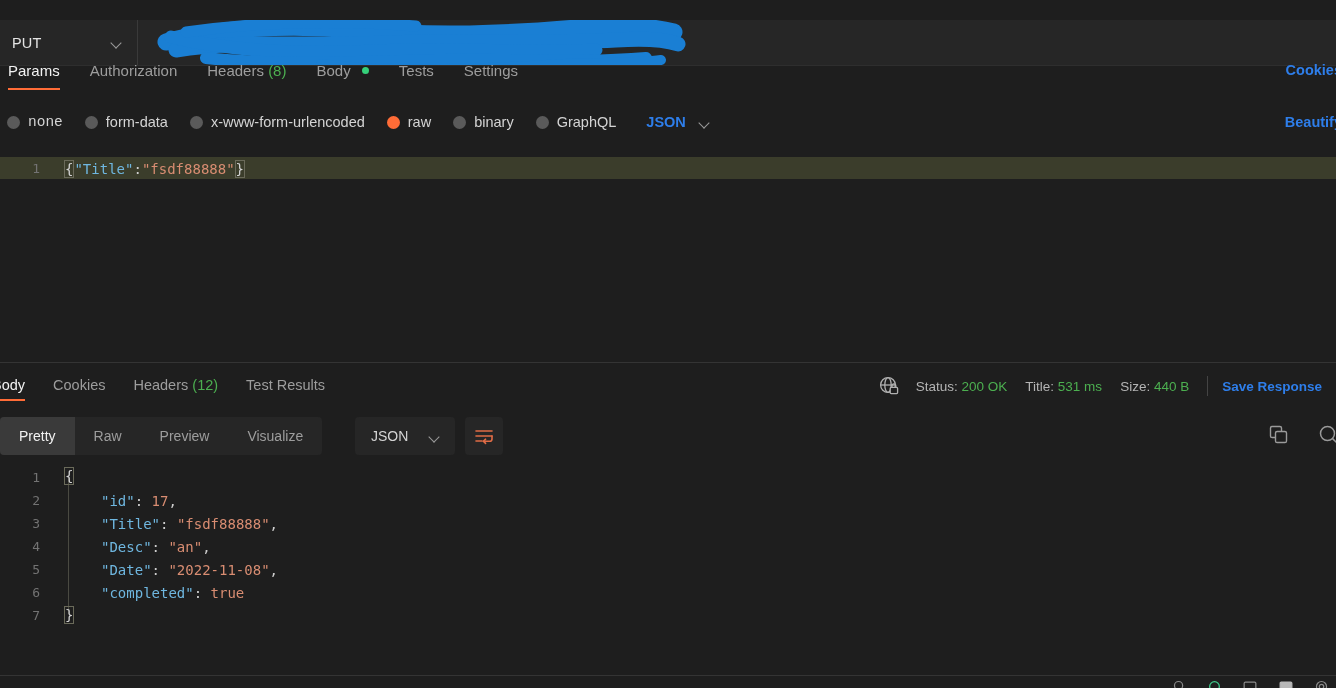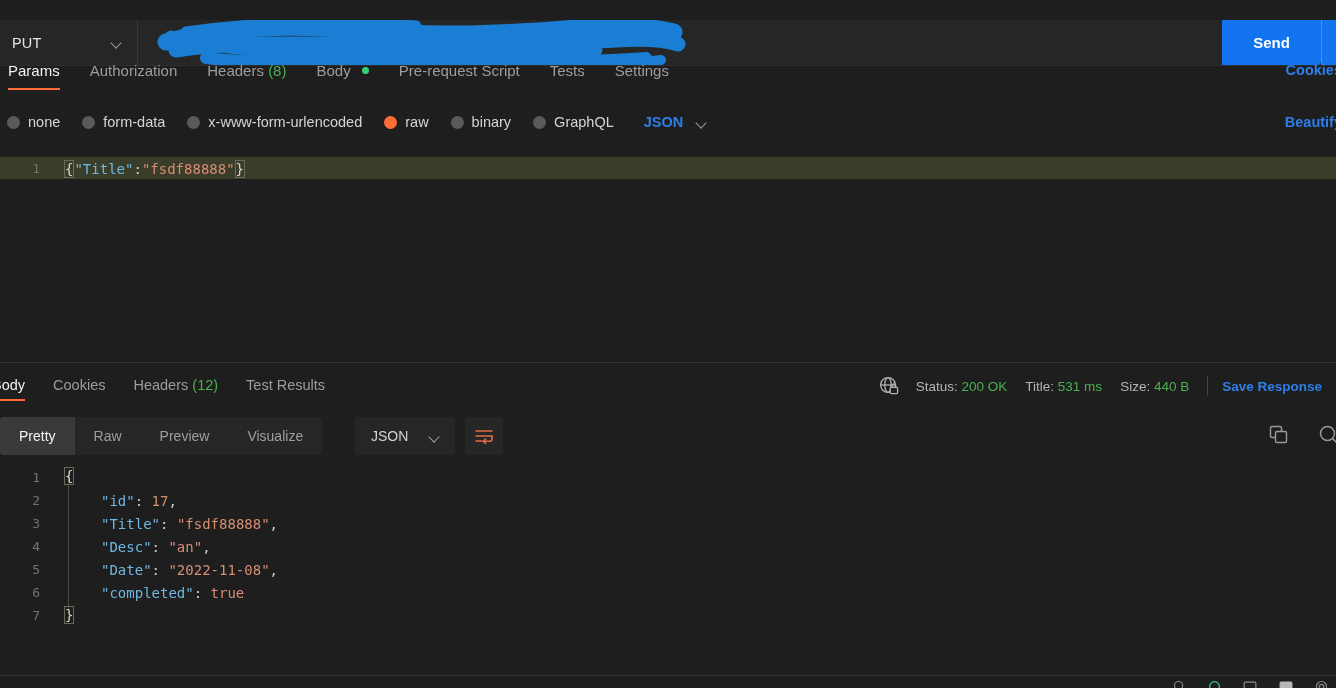--- a/index.html
+++ b/index.html
@@ -79,21 +79,21 @@
     position: absolute; right: -6px; top: 17px;
     font-size: 14.5px; color: #2e7eea; font-weight: bold; cursor: pointer; white-space: nowrap;
   }
 
   
   .body-type-row {
     position: absolute; left: 0; top: 105px; width: 1336px; height: 34px;
     display: flex; align-items: center;
   }
   .radio-opt { display: flex; align-items: center; margin-right: 22px; cursor: pointer; white-space: nowrap; }
-  .radio-opt.first { margin-left: 7px; }
+  .radio-opt.first { margin-left: 7px; font-family: Liberation Mono, monospace; }
   .radio-dot {
     width: 13px; height: 13px; border-radius: 50%;
     background: #5a5a5a; margin-right: 8px; flex: 0 0 auto;
     box-sizing: border-box;
   }
   .radio-opt.selected .radio-dot { background: #ff6c37; }
   .radio-lbl { font-size: 14.5px; color: #d4d4d4; }
   .json-dd { display: flex; align-items: center; margin-left: 8px; cursor: pointer; }
   .json-dd-label { font-size: 14.5px; color: #2e7eea; font-weight: bold; margin-right: 14px; }
   .beautify-link {
@@ -209,43 +209,36 @@
         <g fill="none" stroke="#1a7fd4" stroke-linecap="round" stroke-linejoin="round">
           <path d="M20 32 C70 18, 140 14, 210 20 C290 27, 360 24, 430 18 C470 15, 505 16, 528 22" stroke-width="17"></path>
           <path d="M30 40 C90 30, 160 36, 240 33 C320 30, 400 34, 470 30 C500 28, 520 30, 532 34" stroke-width="15"></path>
           <path d="M25 27 C80 40, 150 45, 230 41 C310 37, 380 44, 450 40" stroke-width="13"></path>
           <path d="M60 48 C130 56, 210 52, 290 50 C360 48, 430 54, 500 48" stroke-width="12"></path>
           <path d="M175 54 C240 62, 320 60, 400 55 C450 52, 490 54, 515 50" stroke-width="10"></path>
           <path d="M40 22 C110 12, 190 10, 270 16" stroke-width="11"></path>
         </g>
       </svg>
     </div>
-    <div class="send-wrap">
-      <button class="send-btn">Send</button>
-      <div class="send-split"></div>
-    </div>
   </div>
 
   <div class="req-tabs">
     <div class="tab first active">
       <span>Params</span>
     </div>
     <div class="tab">
       <span>Authorization</span>
     </div>
     <div class="tab">
       <span>Headers</span>
       <span class="count">(8)</span>
     </div>
     <div class="tab">
       <span>Body</span>
       <span class="dot"></span>
-    </div>
-    <div class="tab">
-      <span>Pre-request Script</span>
     </div>
     <div class="tab">
       <span>Tests</span>
     </div>
     <div class="tab">
       <span>Settings</span>
     </div>
     <div class="cookies-link">Cookies</div>
   </div>
 

